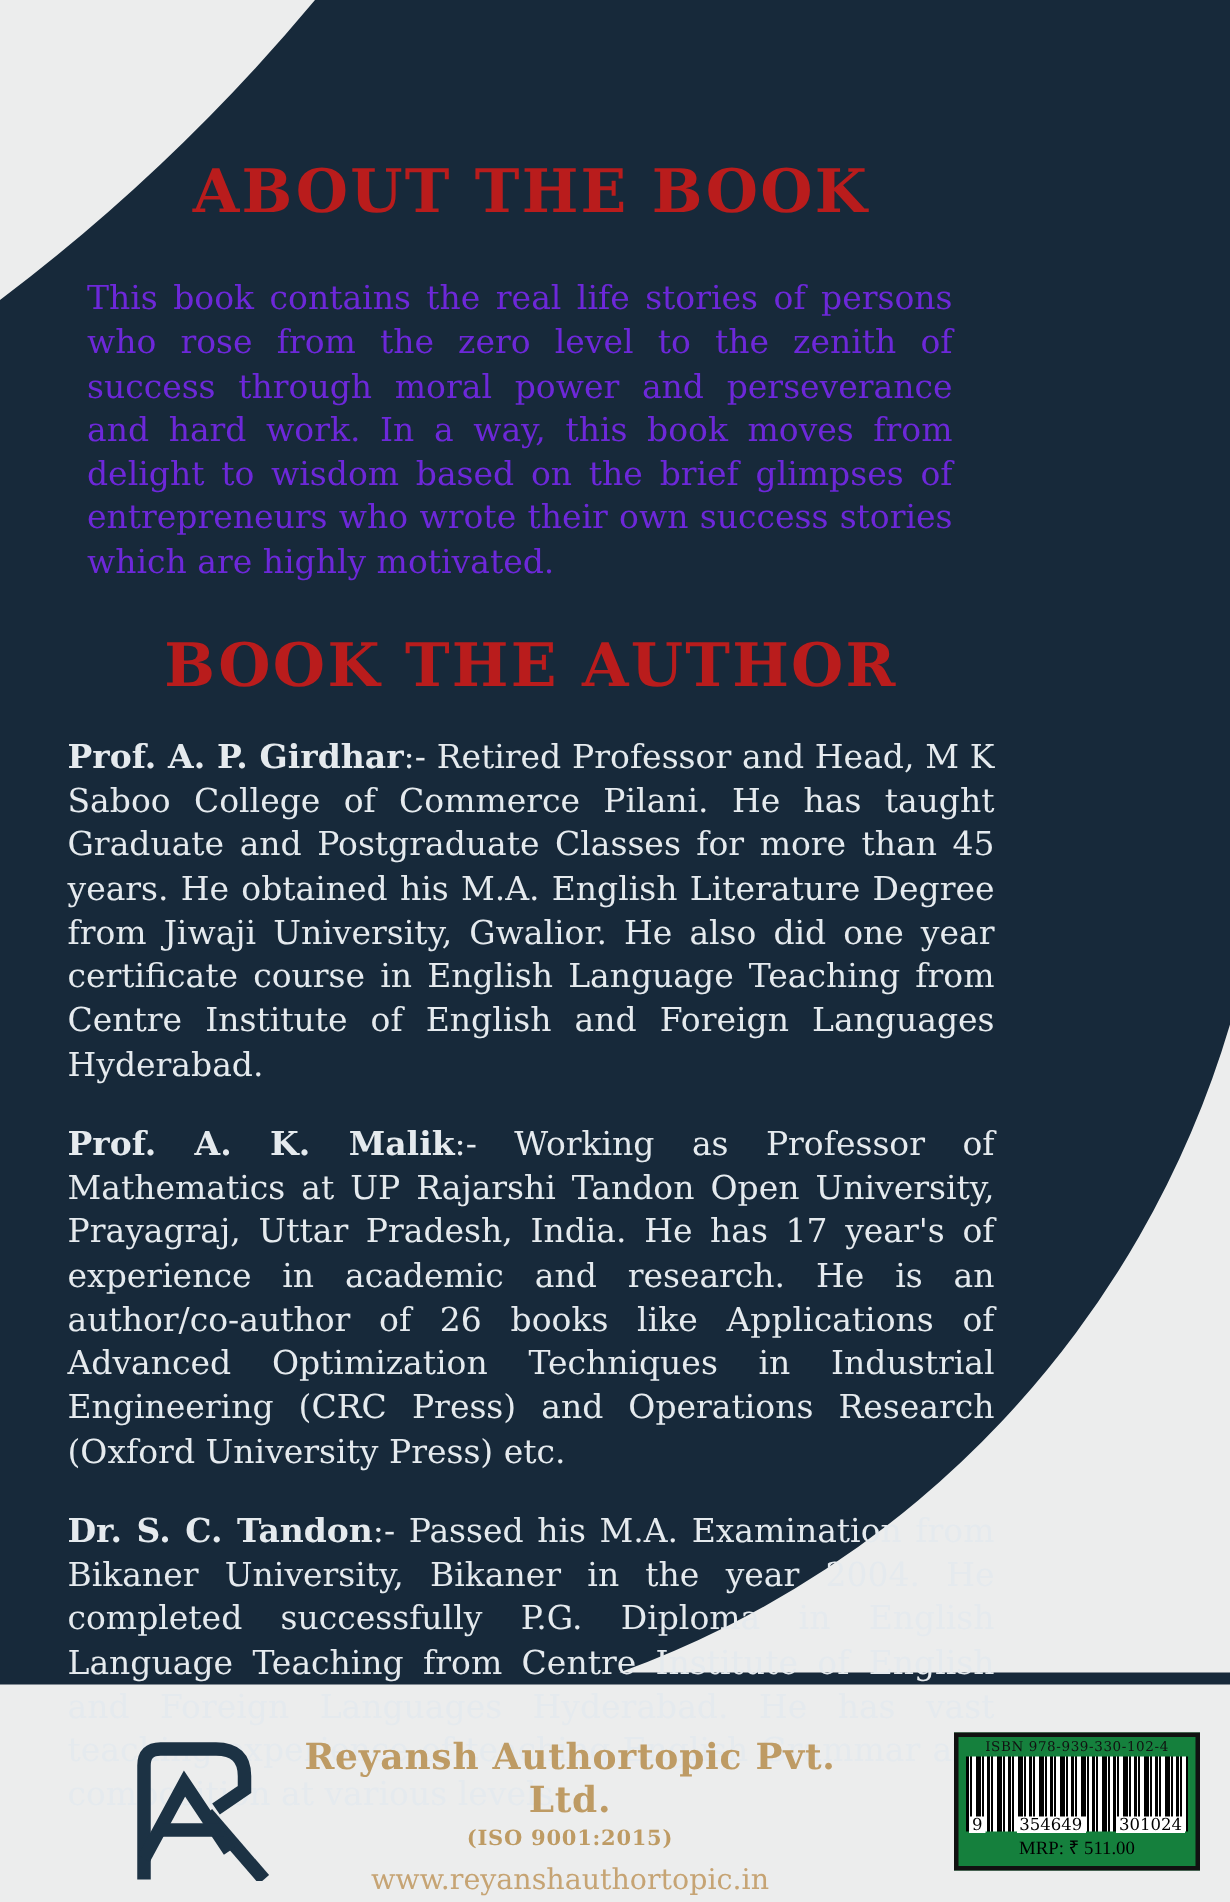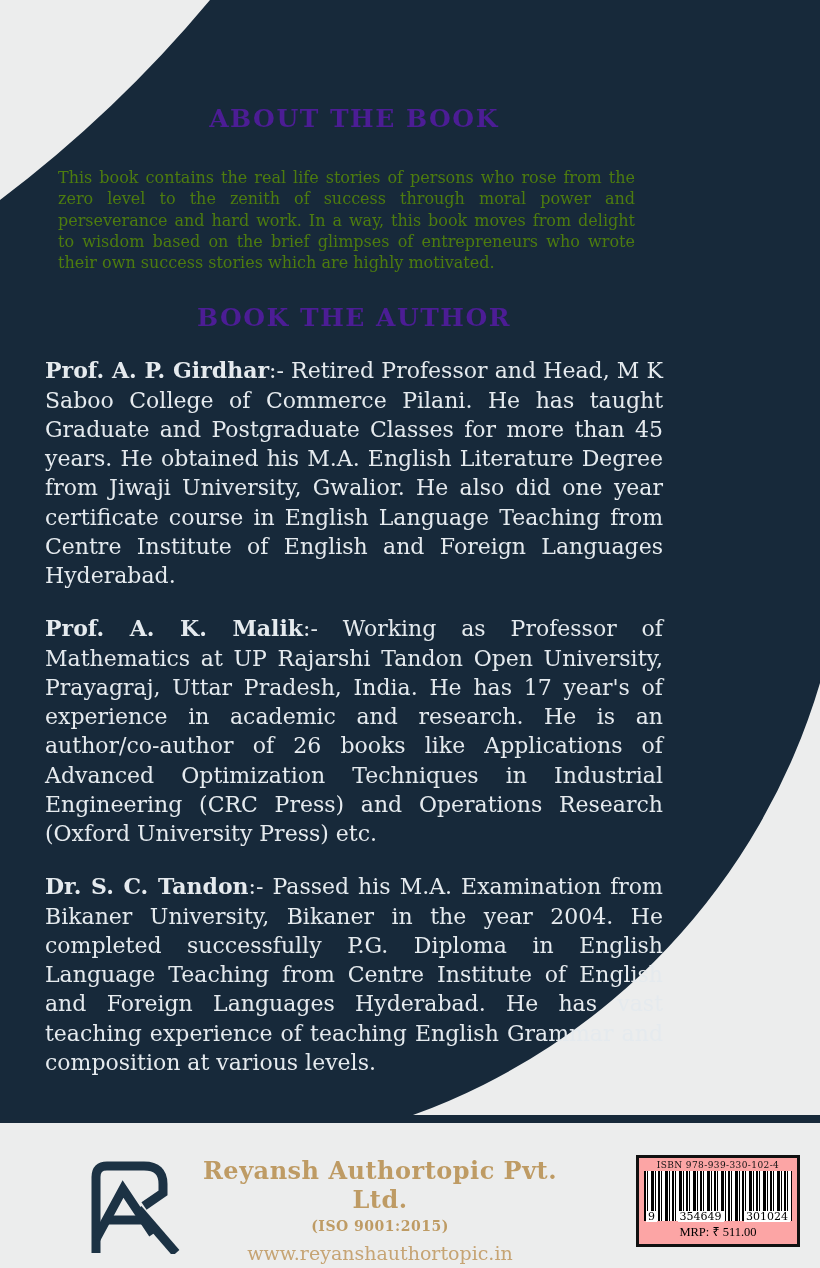--- a/index.html
+++ b/index.html
@@ -9,35 +9,35 @@
     font-family:"DejaVu Serif","Liberation Serif",serif;
   }
   .bg-svg{position:absolute;left:0;top:0;z-index:0;}
   
   .column{
     position:absolute;left:45px;top:104px;width:618px;z-index:2;
     color:#E5EAEE;
   }
   .heading{
     text-align:center;
-    color:#4c1d95;
+    color:#b91c1c;
     font-weight:bold;
-    font-size:25px;
+    font-size:40px;
     letter-spacing:1.5px;
     margin:0;
   }
   .heading.book{margin-bottom:34px;}
   .heading.author{margin-top:30px;}
   .book-summary{
     margin:0;
     padding:0 28px 0 13px;
-    font-size:16px;
+    font-size:22px;
     line-height:1.33;
     text-align:justify;
-    color:#4d7c0f;
+    color:#6d28d9;
   }
   .bio{
     margin:24px 0 0 0;
     font-size:22px;
     line-height:1.33;
     text-align:justify;
     color:#E5EAEE;
   }
   .bio .author-name{font-weight:bold;}
   
@@ -50,21 +50,21 @@
     color:#BE9B64;font-weight:bold;font-size:24px;letter-spacing:0.5px;margin:0;
   }
   .publisher-iso{
     color:#BE9B64;font-weight:bold;font-size:14px;margin:4px 0 0 0;letter-spacing:0.5px;
   }
   .publisher-site{
     color:#C6A474;font-size:19px;margin:8px 0 0 0;
   }
   .barcode-box{
     position:absolute;left:636px;top:32px;width:148px;height:82px;
-    background:#fca5a5;border:3px solid #111111;
+    background:#15803d;border:3px solid #111111;
     padding:2px 5px;
     text-align:center;
     font-family:"DejaVu Serif","DejaVu Sans",serif;
   }
   .barcode-isbn{
     font-size:9px;letter-spacing:0.4px;color:#111;white-space:nowrap;
   }
   .barcode-bars{
     position:relative;height:50px;margin-top:1px;
     background:repeating-linear-gradient(90deg,

